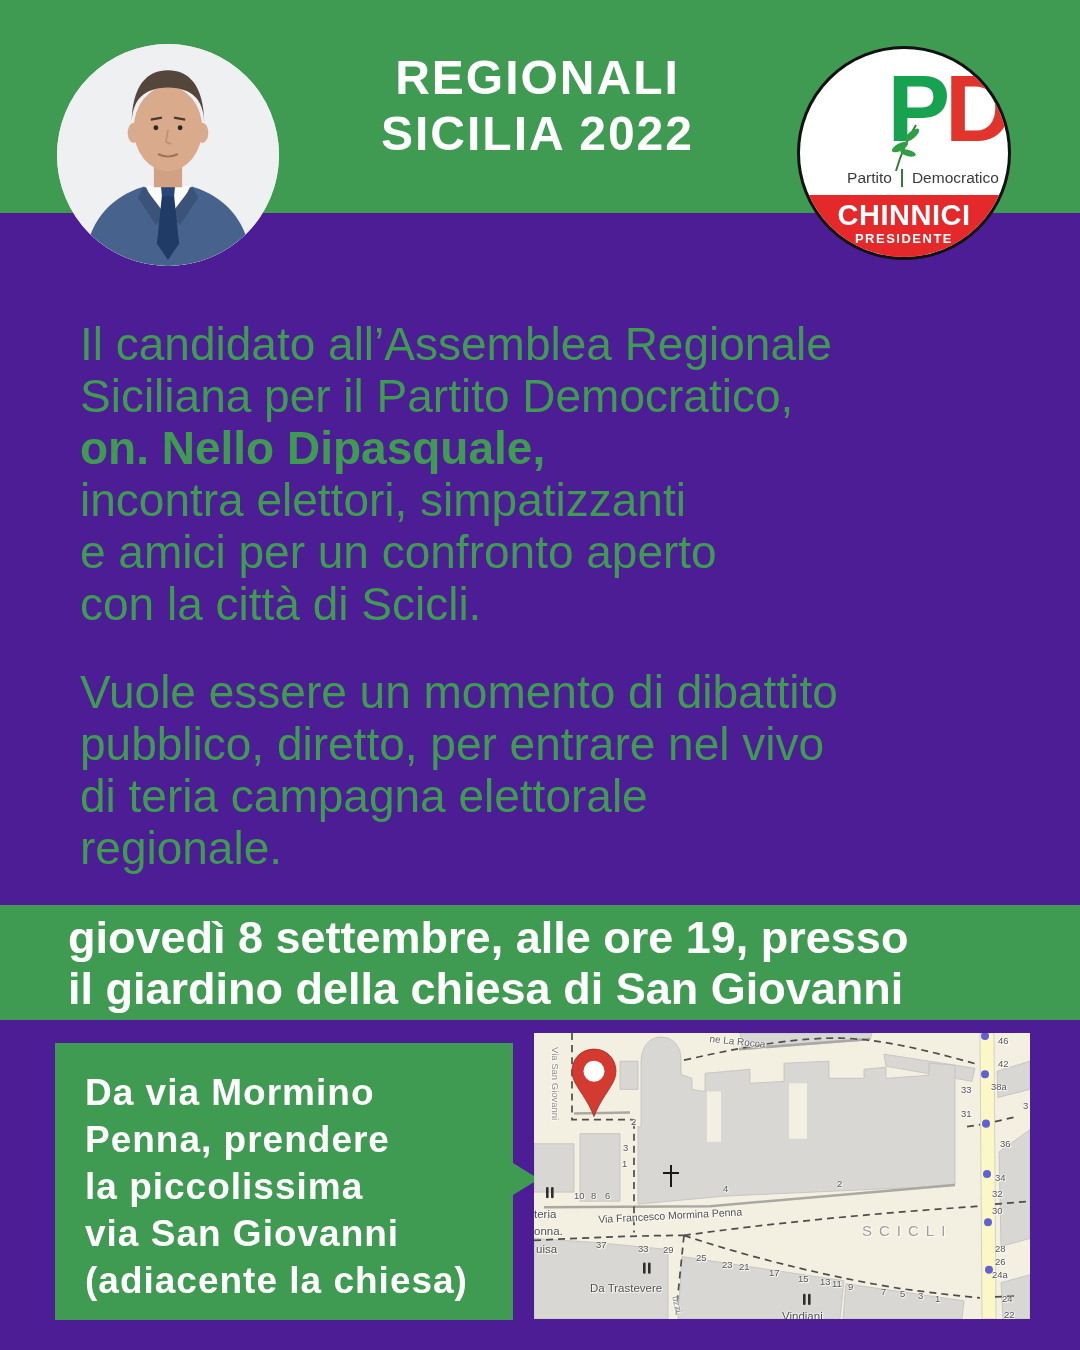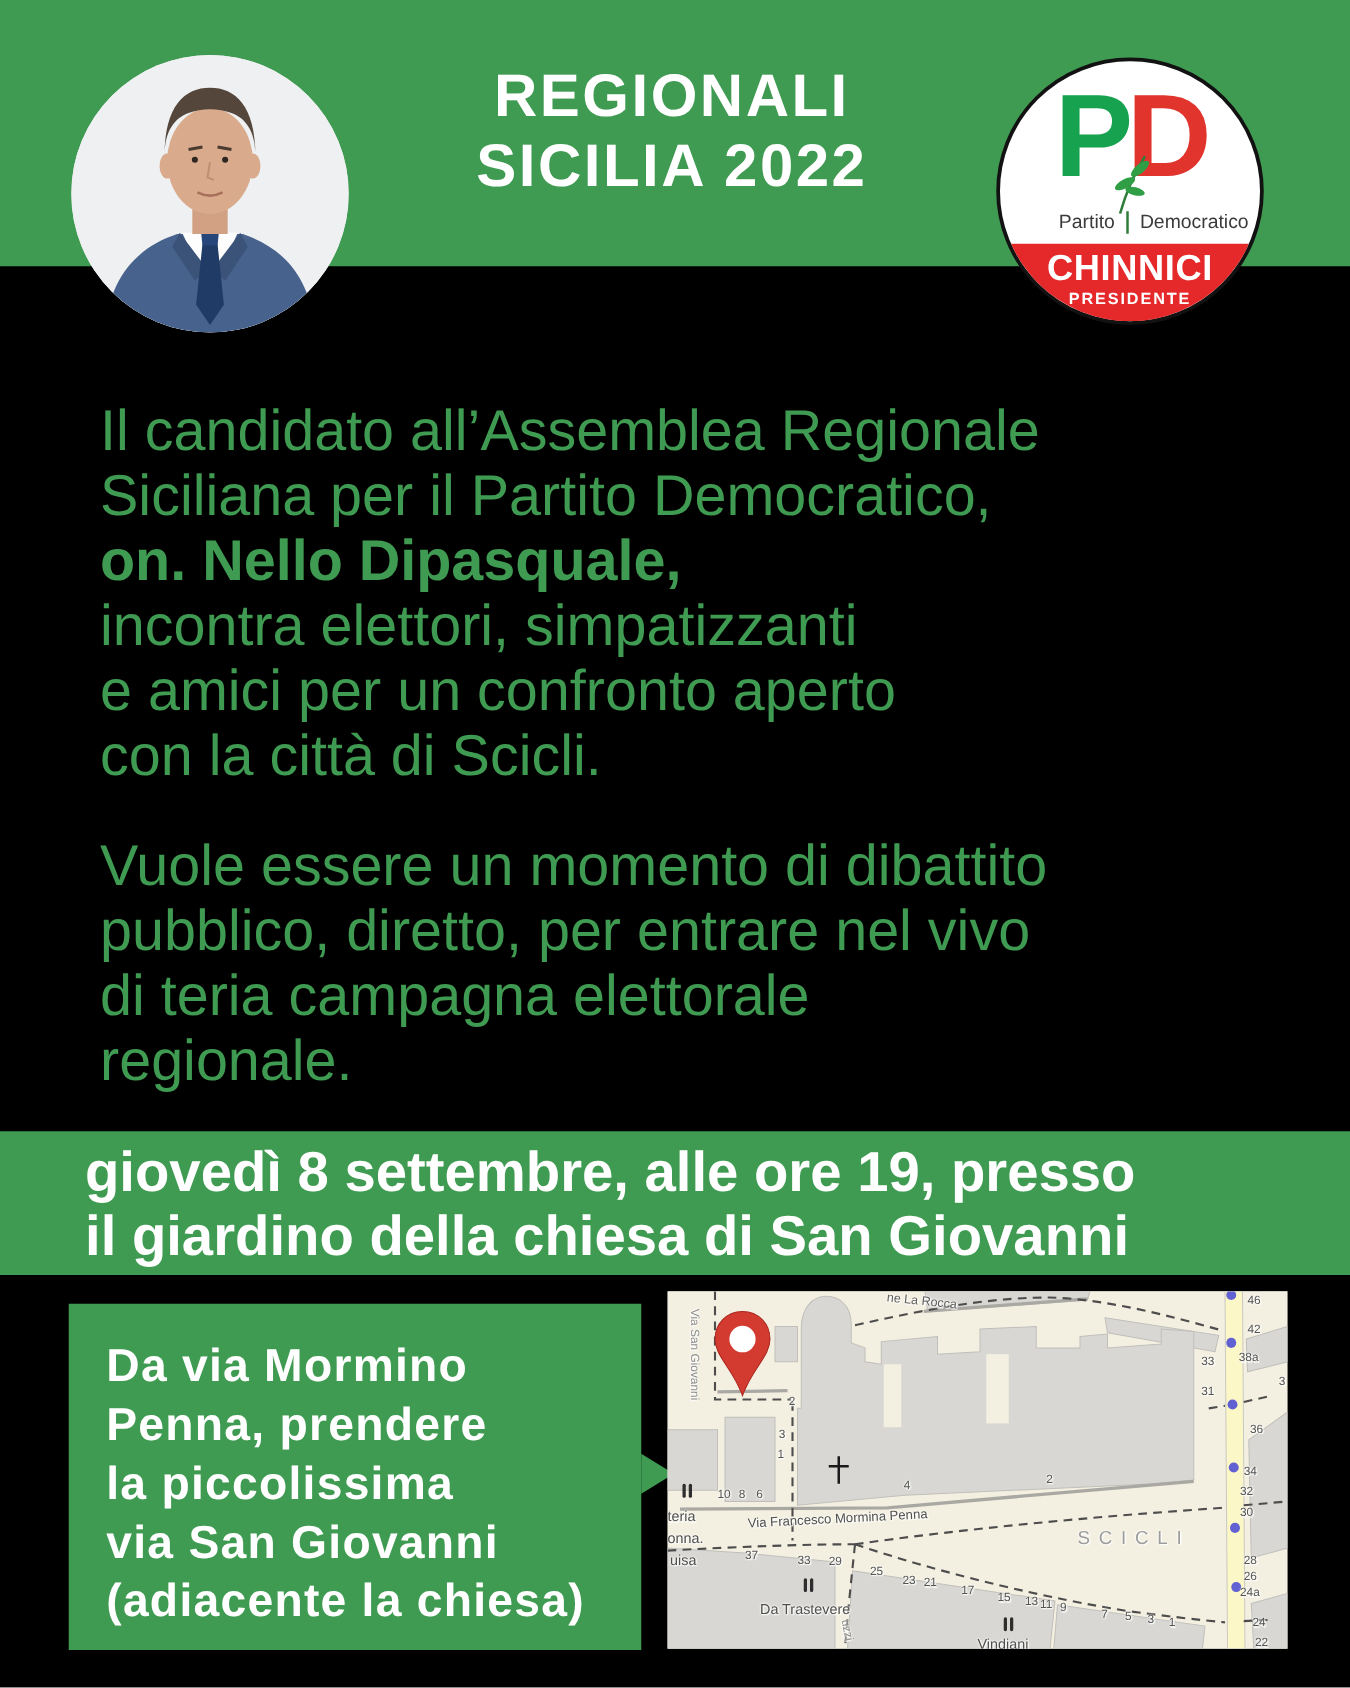--- a/index.html
+++ b/index.html
@@ -1,27 +1,27 @@
 <!DOCTYPE html>
 <html><head>
 <meta charset="utf-8">
 <style>
   html,body{margin:0;padding:0;background:#ffffff;}
-  .page{position:relative;width:1080px;height:1350px;background:#000000;overflow:hidden;
+  .page{position:relative;width:1080px;height:1350px;background:#4c1d95;overflow:hidden;
         font-family:"Liberation Sans",sans-serif;}
   
   .band{position:absolute;left:0;top:0;width:1080px;height:213px;background:#3f9b51;}
   .avatar{position:absolute;left:57px;top:44px;width:222px;height:222px;border-radius:50%;
           overflow:hidden;background:#eef0f2;}
   .avatar svg{display:block;width:100%;height:100%;}
   .title{position:absolute;left:295px;top:50px;width:485px;text-align:center;color:#ffffff;
          font-weight:bold;font-size:48px;line-height:56px;letter-spacing:2px;}
   .pdlogo{position:absolute;left:797px;top:46px;width:214px;height:214px;border-radius:50%;
           background:#ffffff;border:3px solid #121212;box-sizing:border-box;overflow:hidden;}
-  .pdletters{position:absolute;top:12px;left:0;width:100%;text-align:center;
+  .pdletters{position:absolute;top:12px;left:0;width:100%;text-align:right;
              font-size:94px;line-height:96px;font-weight:bold;letter-spacing:-5px;}
   .pdletters .p{color:#17a24f;}
   .pdletters .d{color:#e0342c;}
   .olive{position:absolute;left:88px;top:72px;width:34px;height:50px;}
   .party{position:absolute;top:120px;left:0;width:100%;display:flex;justify-content:center;
          align-items:center;gap:9px;font-size:15.5px;color:#3b3b3b;padding-left:19px;}
   .party .stem{width:2px;height:18px;background:#2f7d3b;}
   .redband{position:absolute;left:0;bottom:0;width:100%;height:62px;background:#e5282a;
            text-align:center;color:#fff;}
   .chin{font-size:29px;font-weight:bold;letter-spacing:.5px;margin-top:5px;line-height:31px;}
@@ -207,21 +207,21 @@
         <path d="M60,16 C47,16 38,26 38,38 C38,49 47,57 55,72 C57,76 59,80 60,83 C61,80 63,76 65,72 C73,57 82,49 82,38 C82,26 73,16 60,16 Z" fill="#d33b30" stroke="#a8271f" stroke-width="0.8"></path>
         <circle cx="60" cy="38" r="10.5" fill="#ffffff"></circle>
       </g>
     </svg>
     <div id="map-labels">
         <span class="map-label" style="left: 26px; top: 14px; font-size: 9.5px; color: rgb(140, 140, 138); transform: rotate(90deg);">Via San Giovanni</span>
         <span class="map-label" style="left: 176px; top: 1px; font-size: 10px; color: rgb(95, 95, 93); transform: rotate(6deg);">ne La Rocca</span>
         <span class="map-label" style="left: 64px; top: 181px; font-size: 10.5px; color: rgb(79, 79, 77); transform: rotate(-3deg);">Via Francesco Mormina Penna</span>
         <span class="map-label" style="left: 146px; top: 262px; font-size: 9.5px; color: rgb(140, 140, 138); transform: rotate(78deg);">uzzi</span>
         <span class="map-label" style="left: 328px; top: 190px; font-size: 15px; color: rgb(157, 157, 155); letter-spacing: 7px;">SCICLI</span>
-        <span class="map-label" style="left: 74px; top: 250px; font-size: 11.5px; color: rgb(79, 79, 77); text-align: right;">Da Trastevere</span>
+        <span class="map-label" style="left: 56px; top: 250px; font-size: 11.5px; color: rgb(79, 79, 77); text-align: right;">Da Trastevere</span>
         <span class="map-label" style="left: 248px; top: 278px; font-size: 11.5px; color: rgb(79, 79, 77);">Vindiani</span>
         <span class="map-label" style="left: 0px; top: 176px; font-size: 11.5px; color: rgb(79, 79, 77);">teria</span>
         <span class="map-label" style="left: 0px; top: 193px; font-size: 11.5px; color: rgb(79, 79, 77);">onna.</span>
         <span class="map-label" style="left: 2px; top: 211px; font-size: 11.5px; color: rgb(79, 79, 77);">uisa</span>
         <span class="map-label" style="left: 97px; top: 84px; font-size: 9.5px; color: rgb(85, 85, 83);">2</span>
         <span class="map-label" style="left: 89px; top: 110px; font-size: 9.5px; color: rgb(85, 85, 83);">3</span>
         <span class="map-label" style="left: 88px; top: 126px; font-size: 9.5px; color: rgb(85, 85, 83);">1</span>
         <span class="map-label" style="left: 40px; top: 158px; font-size: 9.5px; color: rgb(85, 85, 83);">10</span>
         <span class="map-label" style="left: 57px; top: 158px; font-size: 9.5px; color: rgb(85, 85, 83);">8</span>
         <span class="map-label" style="left: 71px; top: 158px; font-size: 9.5px; color: rgb(85, 85, 83);">6</span>

